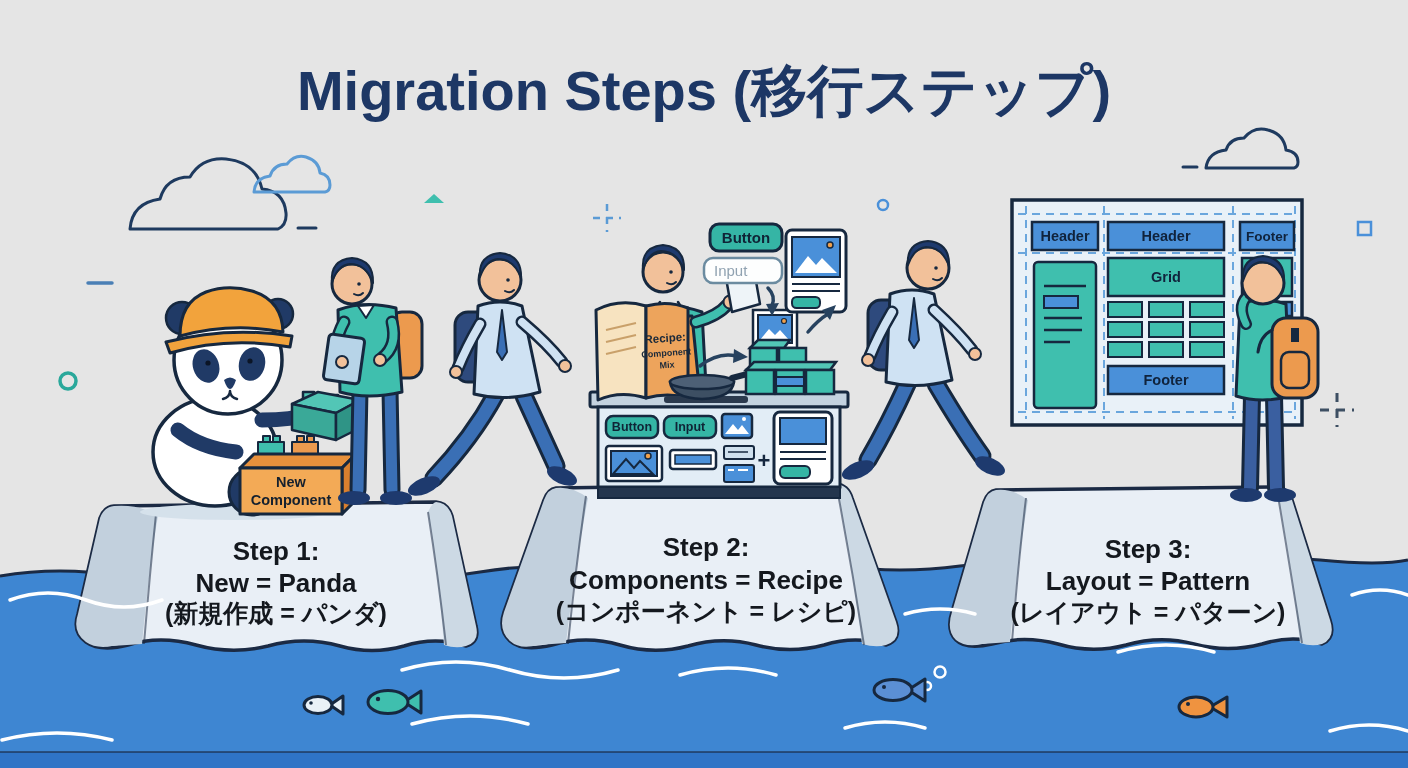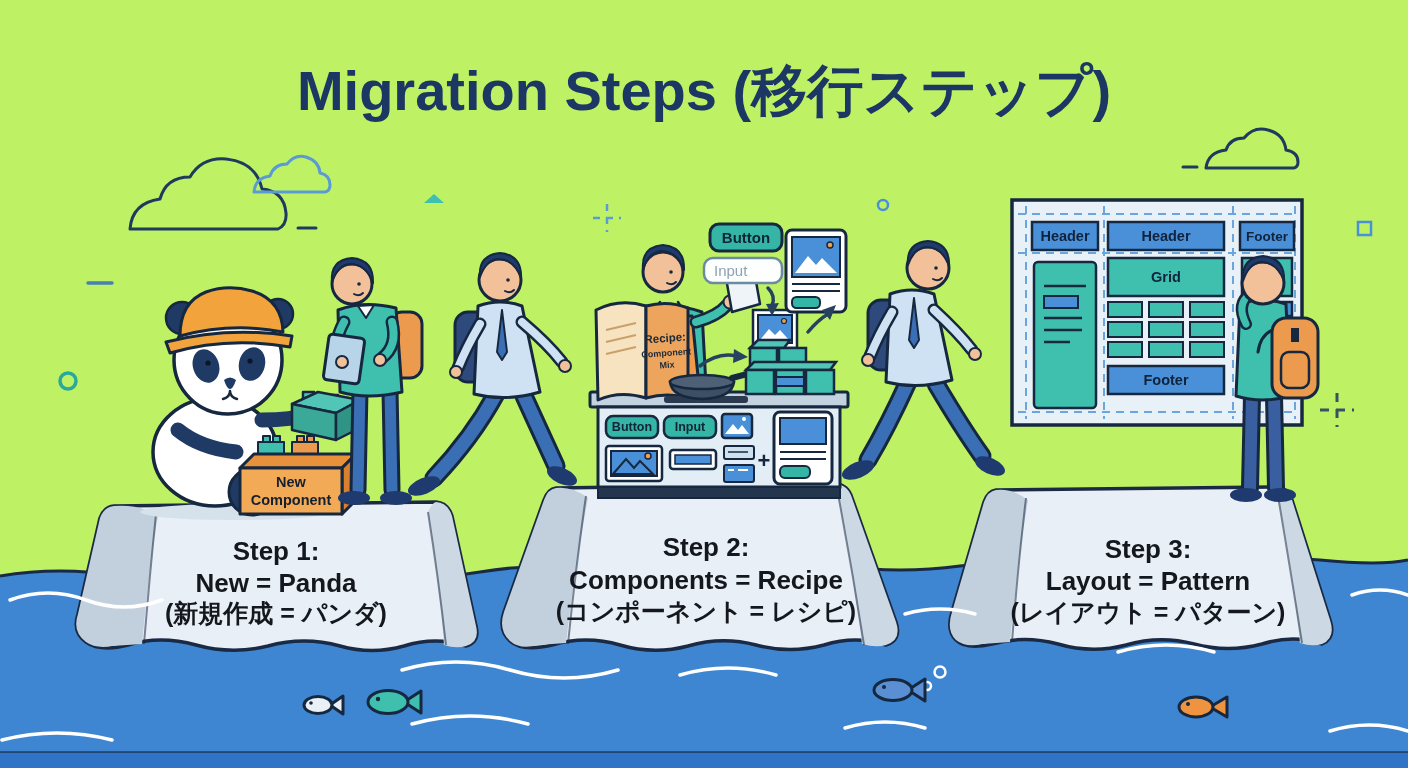--- a/index.html
+++ b/index.html
@@ -1,16 +1,16 @@
 <!DOCTYPE html>
 <html><head>
 <meta charset="utf-8">
 <style>
   html,body{margin:0;padding:0;background:#ffffff;}
-  .canvas{position:relative;width:1408px;height:768px;overflow:hidden;background:#bef264;
+  .canvas{position:relative;width:1408px;height:768px;overflow:hidden;background:#e5e5e5;
           font-family:"Liberation Sans",sans-serif;}
   svg{position:absolute;left:0;top:0;}
   text{font-family:"Liberation Sans",sans-serif;}
   .title-text{font-weight:bold;font-size:56px;fill:#1d3765;}
   .step-line{font-weight:bold;font-size:26px;fill:#14181e;text-anchor:middle;}
   .step-line-jp{font-weight:bold;font-size:25px;fill:#14181e;text-anchor:middle;}
   .chip-label{font-weight:bold;font-size:12.5px;fill:#0f2436;text-anchor:middle;}
   .btn-label{font-weight:bold;font-size:15px;fill:#0f2436;text-anchor:middle;}
   .input-label{font-size:15px;fill:#90a2b1;}
   .board-label{font-weight:bold;font-size:14.5px;fill:#10233c;text-anchor:middle;}

